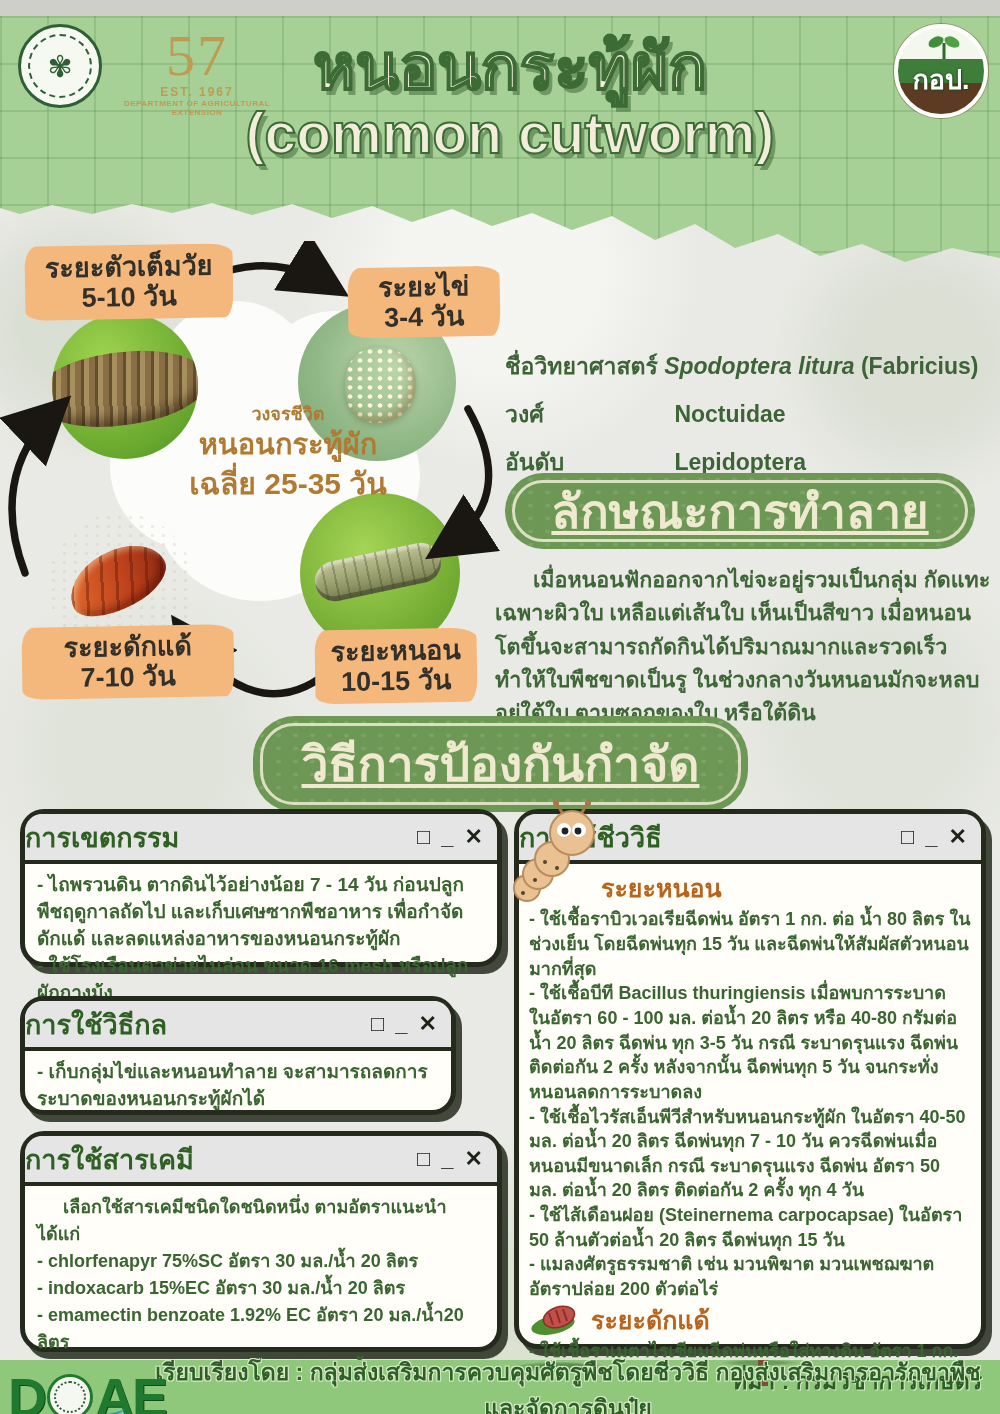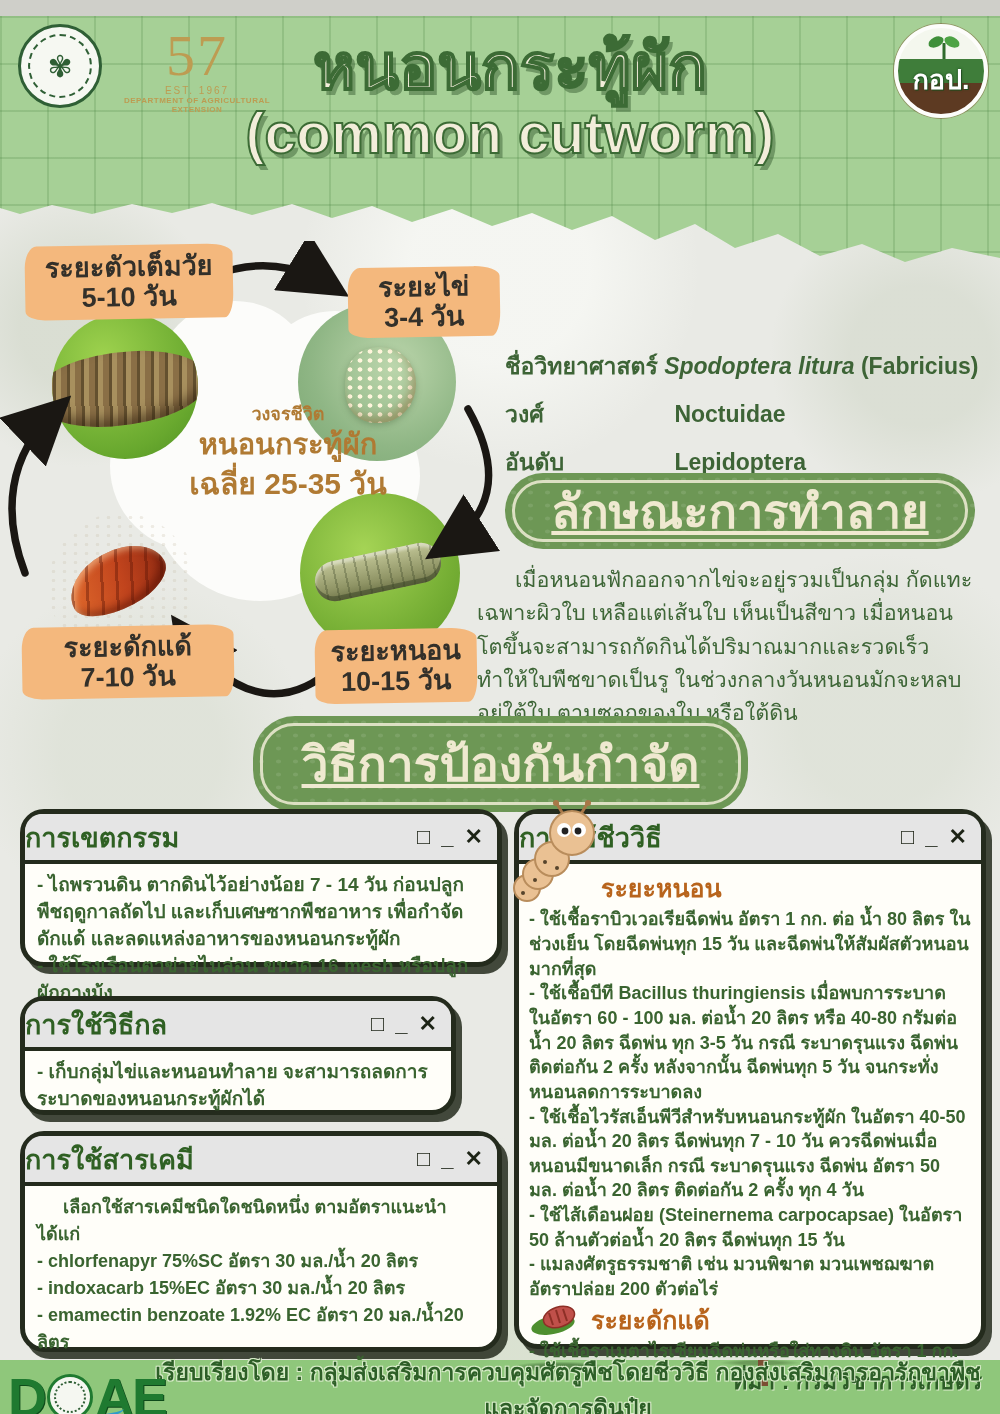--- a/index.html
+++ b/index.html
@@ -26,21 +26,21 @@
     -webkit-text-stroke:2px #3c6b35;text-shadow:4px 5px 0 rgba(47,84,43,.45);}
   .main-title .t1{font-size:64px;line-height:1.05;display:block;}
   .main-title .t2{font-size:57px;line-height:1.15;display:block;}
   .seal{position:absolute;left:18px;top:8px;width:84px;height:84px;border-radius:50%;
     background:#f6f8f2;border:3px solid #2f5f35;box-sizing:border-box;}
   .seal::before{content:"";position:absolute;inset:7px;border:2px dashed #2f5f35;border-radius:50%;}
   .seal::after{content:"✾";position:absolute;inset:0;display:flex;align-items:center;justify-content:center;
     color:#2f5f35;font-size:30px;}
   .logo57{position:absolute;left:112px;top:12px;width:170px;text-align:center;color:#bd9c52;}
   .logo57 .num{font-family:"Liberation Serif",serif;font-size:58px;line-height:.95;letter-spacing:2px;}
-  .logo57 .est{font-size:10px;letter-spacing:2px;margin-top:2px;}
+  .logo57 .est{font-size:12px;letter-spacing:2px;margin-top:2px;font-weight:bold;}
   .logo57 .dept{font-size:8px;font-weight:bold;letter-spacing:.5px;}
   .gorp{position:absolute;right:12px;top:8px;width:94px;height:94px;border-radius:50%;overflow:hidden;
     border:4px solid #fdfdfb;box-sizing:border-box;box-shadow:0 0 0 1px rgba(120,60,30,.4);
     background:linear-gradient(180deg,#f4f7ee 0 36%,#3f7d3a 36% 64%,#5d3a22 64% 100%);}
   .gorp .plant{position:absolute;top:5px;left:28px;}
   .gorp .badge-text{position:absolute;top:30px;left:0;width:100%;text-align:center;color:#fff;
     font-size:27px;font-weight:bold;text-shadow:0 0 3px #1d4c1d,1px 1px 0 #1d4c1d;}
   
   .lifecycle{position:absolute;top:225px;left:0;width:500px;height:470px;}
   .blob i{position:absolute;background:#fcfcfa;border-radius:50%;}
@@ -86,21 +86,21 @@
   .taxonomy .row{margin-bottom:12px;}
   .taxonomy .lbl{display:inline-block;min-width:163px;}
   .taxonomy .sci{font-style:italic;}
   
   .stamp{position:absolute;background:#6d9755;border-radius:42px;display:flex;align-items:center;justify-content:center;
     color:#efe9d0;font-weight:bold;
     background-image:radial-gradient(rgba(255,255,255,.10) 2px,transparent 3px);background-size:17px 13px;text-decoration:underline;}
   .stamp::after{content:"";position:absolute;inset:7px;border:3px solid rgba(240,236,215,.85);border-radius:34px;}
   .stamp-damage{left:505px;top:457px;width:470px;height:76px;font-size:47px;}
   .stamp-control{left:253px;top:700px;width:495px;height:96px;font-size:48px;}
-  .damage-text{position:absolute;left:477px;top:548px;width:497px;color:#3e6637;font-weight:normal;
+  .damage-text{position:absolute;left:495px;top:548px;width:497px;color:#3e6637;font-weight:bold;
     font-size:21.5px;line-height:1.55;text-indent:38px;}
   
   .win{position:absolute;background:#fffef9;border:5px solid #242b1d;border-radius:24px;
     box-shadow:6px 7px 0 rgba(36,43,29,.85);box-sizing:border-box;}
   .win-head{height:46px;background:#e5e5e5;border-bottom:4px solid #242b1d;border-radius:17px 17px 0 0;
     display:flex;align-items:center;justify-content:flex-start;position:relative;}
   .win-title{font-size:27px;font-weight:bold;color:#2f6023;}
   .win-controls{position:absolute;right:14px;top:0;height:100%;display:flex;align-items:center;gap:11px;
     font-size:22px;font-weight:bold;color:#1c2315;}
   .win-controls span{cursor:default;}

